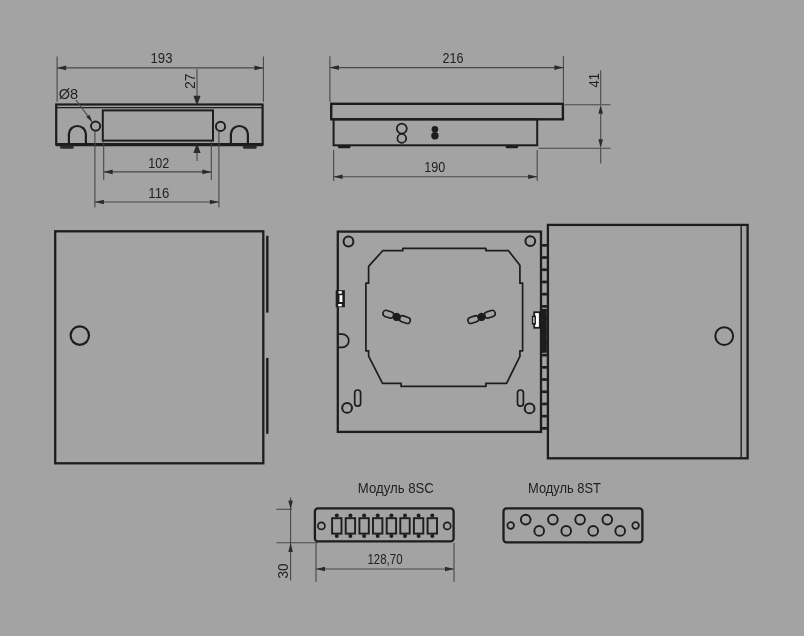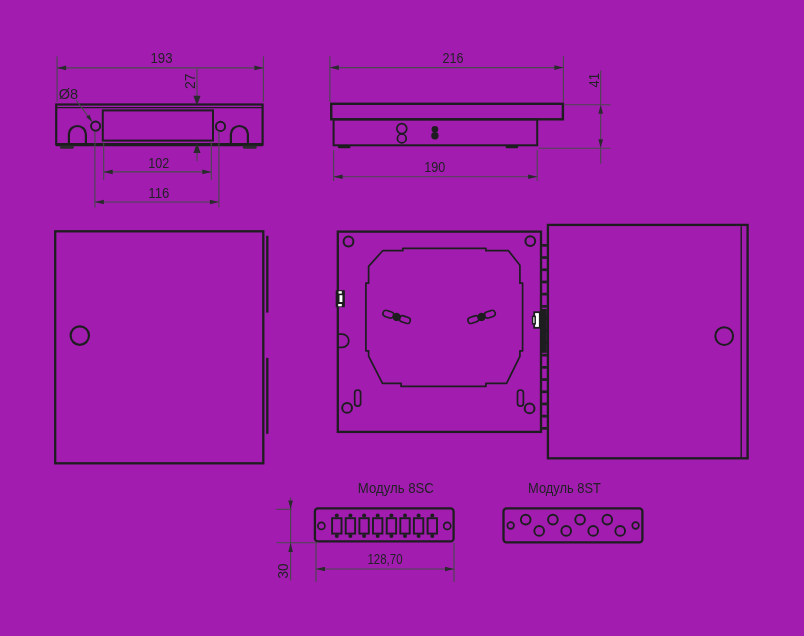--- a/index.html
+++ b/index.html
@@ -1,16 +1,16 @@
 <!DOCTYPE html>
 <html><head>
 <meta charset="utf-8">
 <style>
   html,body{margin:0;padding:0;background:#ffffff;}
-  #page{width:804px;height:636px;position:relative;background:#a21caf;overflow:hidden;}
+  #page{width:804px;height:636px;position:relative;background:#a3a3a3;overflow:hidden;}
   svg{position:absolute;left:0;top:0;}
   text{font-family:"Liberation Sans",sans-serif;fill:#222226;}
 </style>
 </head>
 <body>
 <div id="page">
 <svg width="804" height="636" viewBox="0 0 804 636">
 <g fill="none" stroke-linecap="butt">
 
 <g>

